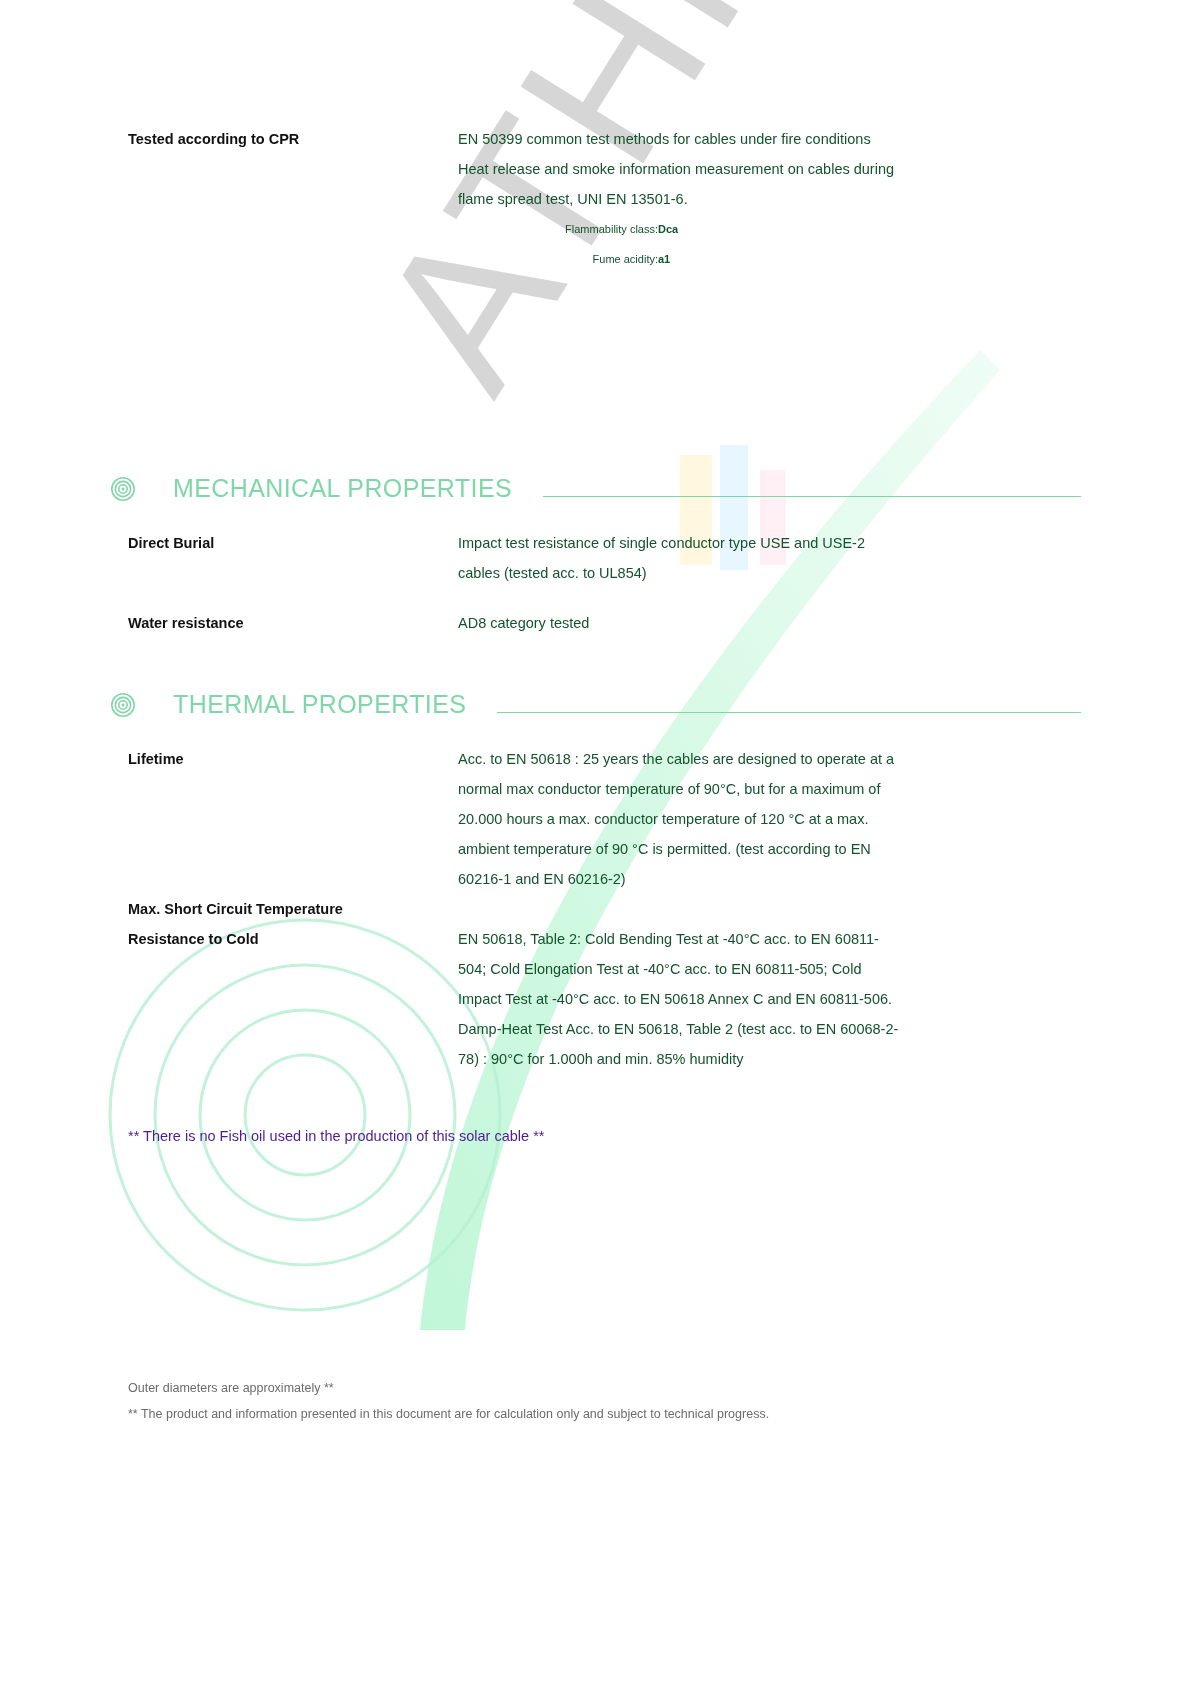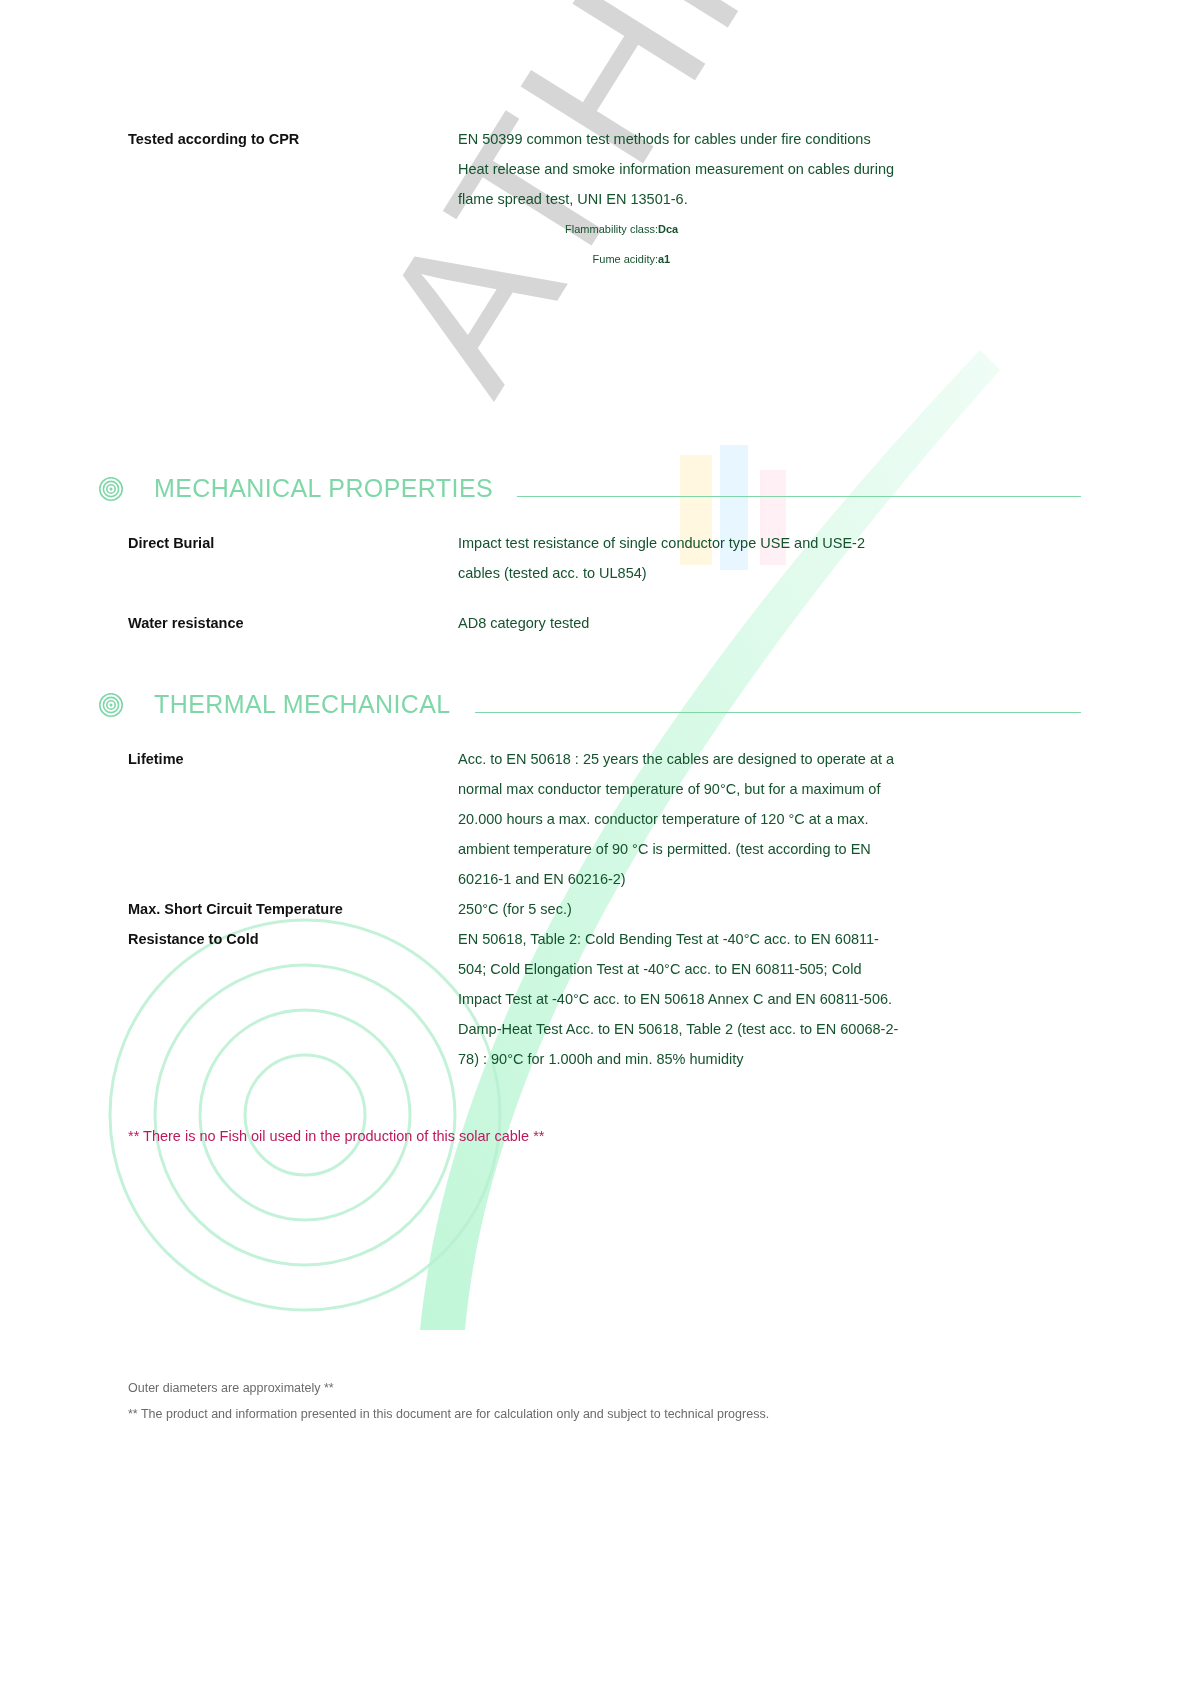--- a/index.html
+++ b/index.html
@@ -87,25 +87,25 @@
     line-height: 30px;
     font-size: 11px;
     text-align: right;
   }
   .class-name { width: 200px; flex: 0 0 200px; }
   .class-val { font-weight: bold; }
 
   
   .section-head {
     position: absolute;
-    left: 98px;
+    left: 110px;
     right: 110px;
     display: flex;
     align-items: center;
-    gap: 8px;
+    gap: 15px;
   }
   .spiral-icon {
     width: 26px;
     height: 26px;
     flex: 0 0 26px;
     margin-right: 22px;
   }
   .section-title {
     font-size: 25px;
     font-weight: 400;
@@ -126,21 +126,21 @@
     position: absolute;
     left: 128px;
     right: 120px;
   }
 
   .note {
     position: absolute;
     left: 128px;
     font-size: 14.5px;
     line-height: 28px;
-    color: #be185d;
+    color: #4c1d95;
   }
 
   .footnote {
     position: absolute;
     left: 128px;
     right: 120px;
     font-size: 12.5px;
     line-height: 26px;
     color: #6b6b6b;
   }
@@ -226,40 +226,37 @@
 
   <div class="section-head" style="top:690px;">
     <svg class="spiral-icon" viewBox="0 0 26 26">
       <g fill="none" stroke="#7fd7a8" stroke-width="1.6">
         <circle cx="13" cy="13" r="11.2"></circle>
         <circle cx="13" cy="13" r="7.6"></circle>
         <circle cx="13" cy="13" r="4.2"></circle>
         <circle cx="13" cy="13" r="1.5" fill="#7fd7a8" stroke="none"></circle>
       </g>
     </svg>
-    <div class="section-title">THERMAL MECHANICAL</div>
+    <div class="section-title">THERMAL PROPERTIES</div>
     <div class="section-rule"></div>
   </div>
 
   <div class="block" style="top:744px;">
     <div class="row">
       <div class="label-col">Lifetime</div>
       <div class="value-col">
         <div>Acc. to EN 50618 : 25 years the cables are designed to operate at a</div>
         <div>normal max conductor temperature of 90°C, but for a maximum of</div>
         <div>20.000 hours a max. conductor temperature of 120 °C at a max.</div>
         <div>ambient temperature of 90 °C is permitted. (test according to EN</div>
         <div>60216-1 and EN 60216-2)</div>
       </div>
     </div>
     <div class="row">
       <div class="label-col">Max. Short Circuit Temperature</div>
-      <div class="value-col">
-        <div>250°C (for 5 sec.)</div>
-      </div>
     </div>
     <div class="row">
       <div class="label-col">Resistance to Cold</div>
       <div class="value-col">
         <div>EN 50618, Table 2: Cold Bending Test at -40°C acc. to EN 60811-</div>
         <div>504; Cold Elongation Test at -40°C acc. to EN 60811-505; Cold</div>
         <div>Impact Test at -40°C acc. to EN 50618 Annex C and EN 60811-506.</div>
         <div>Damp-Heat Test Acc. to EN 50618, Table 2 (test acc. to EN 60068-2-</div>
         <div>78) : 90°C for 1.000h and min. 85% humidity</div>
       </div>

